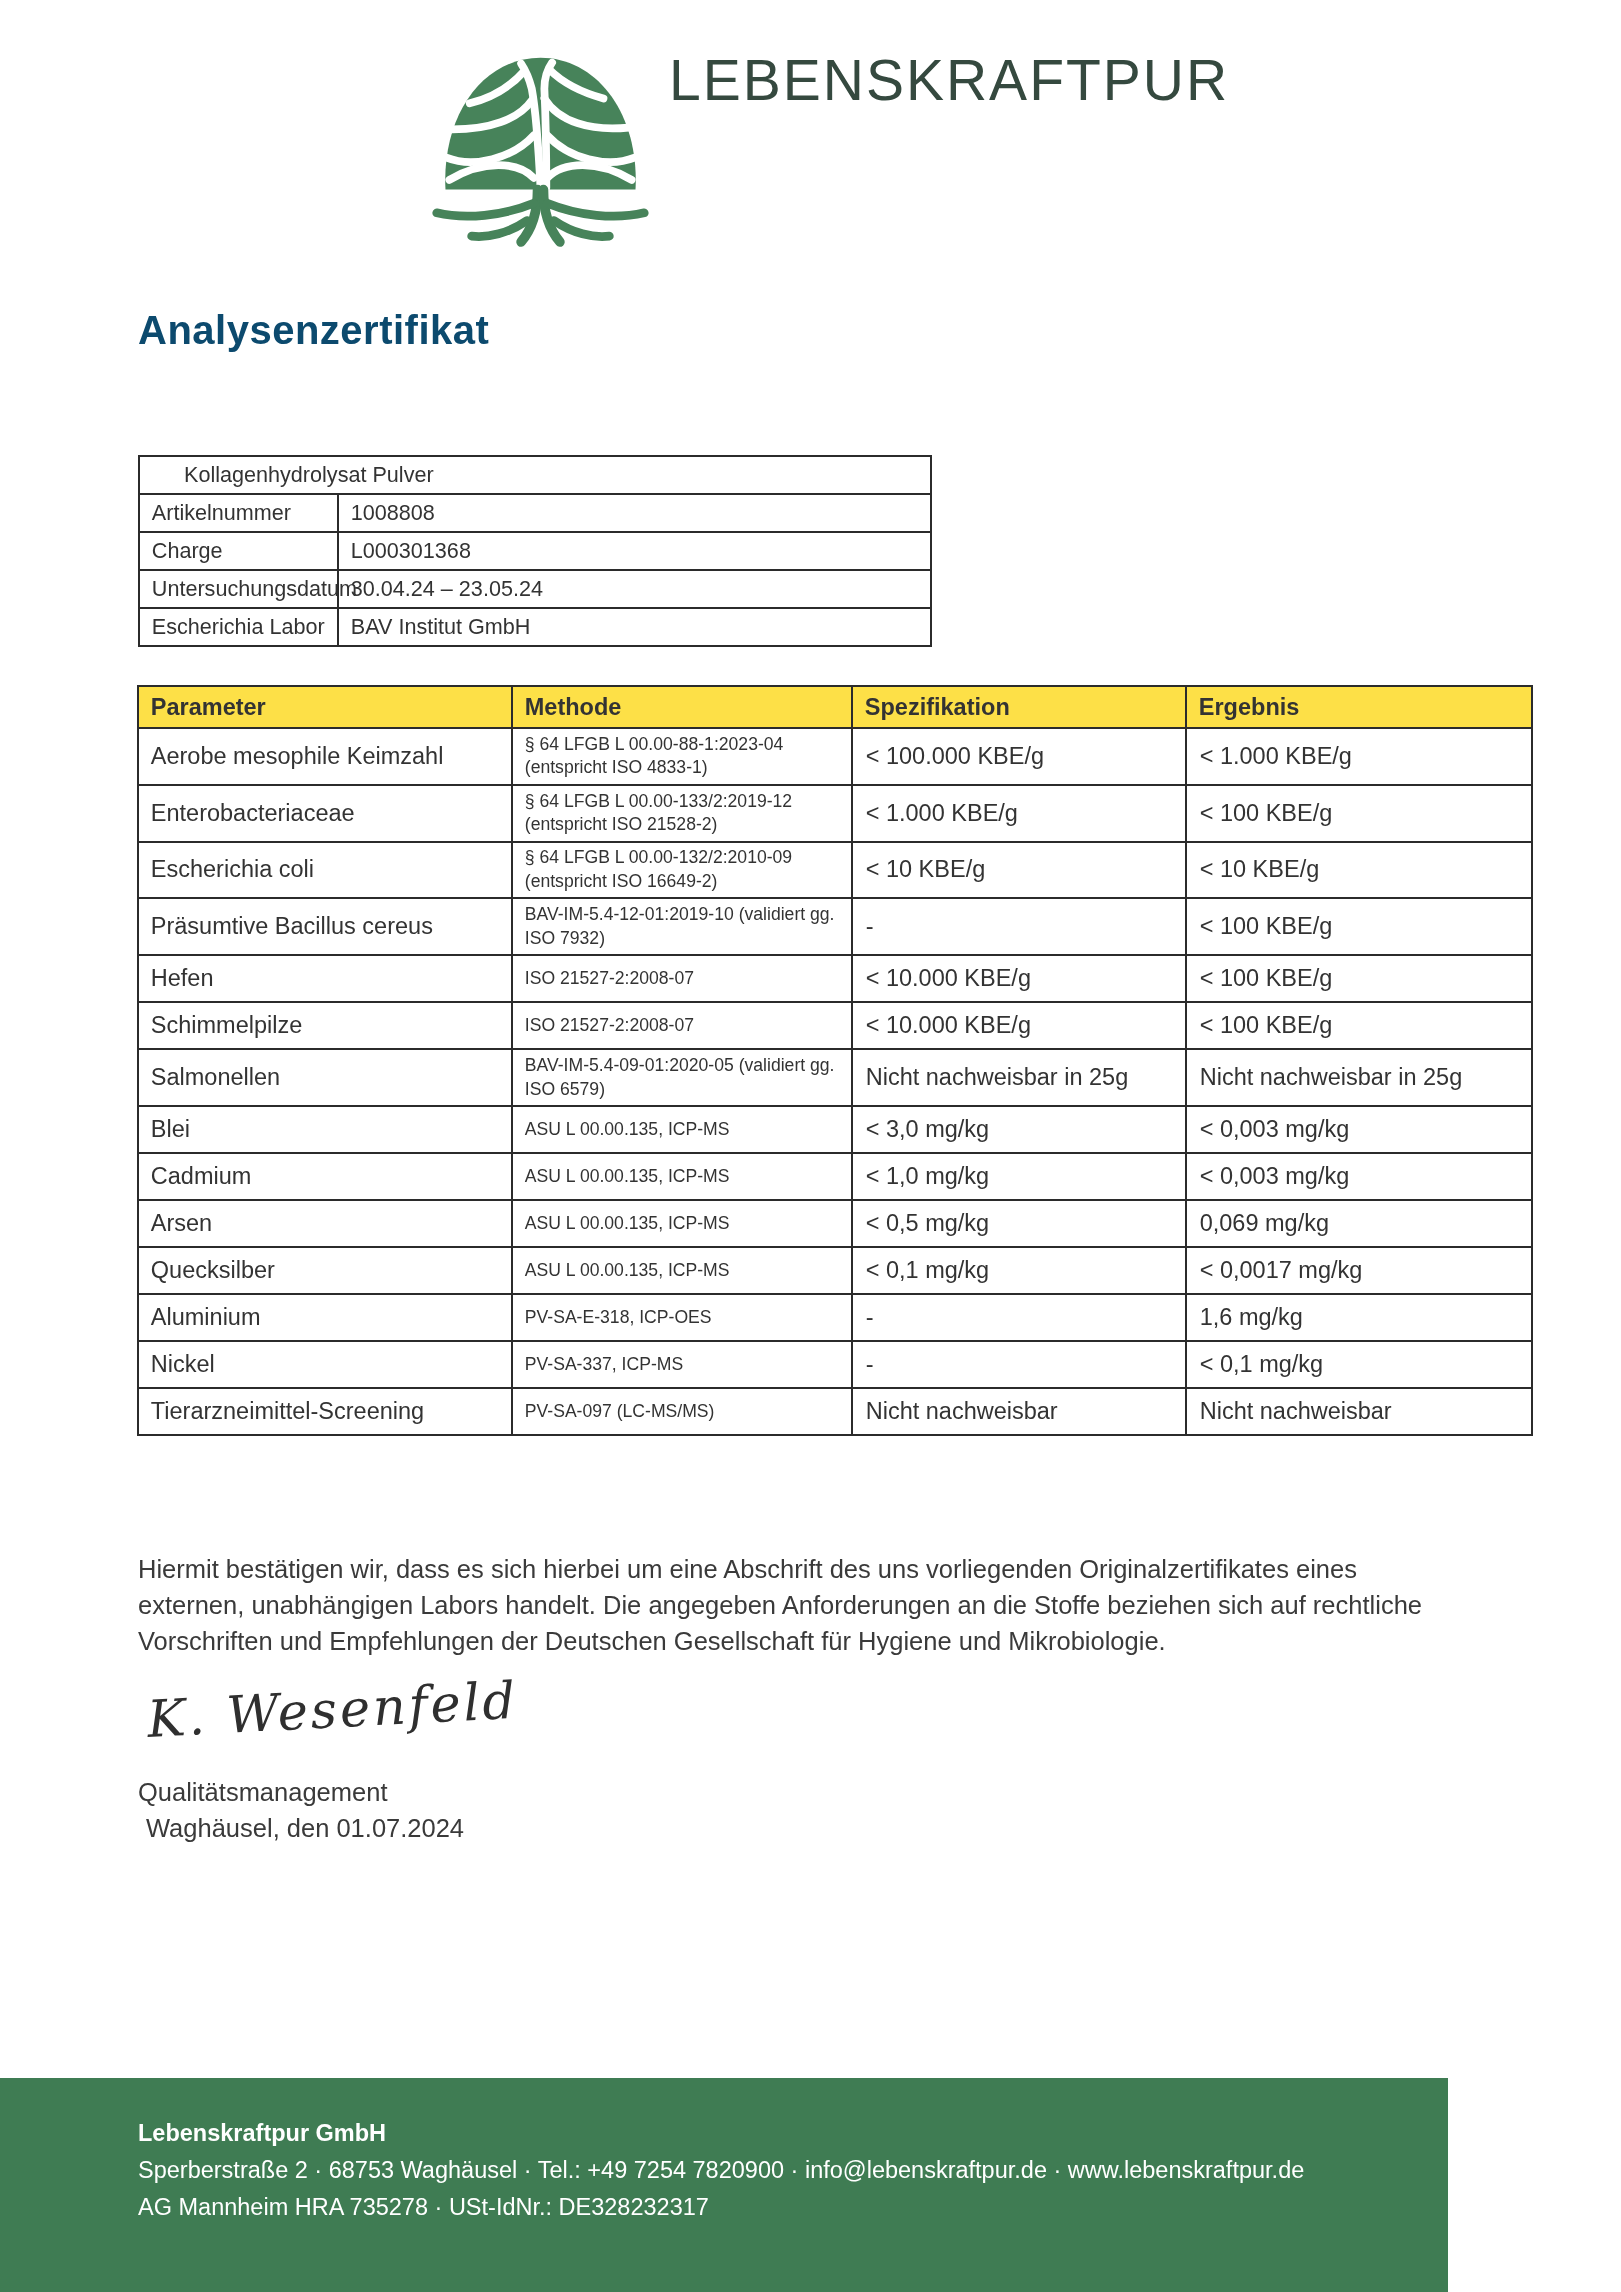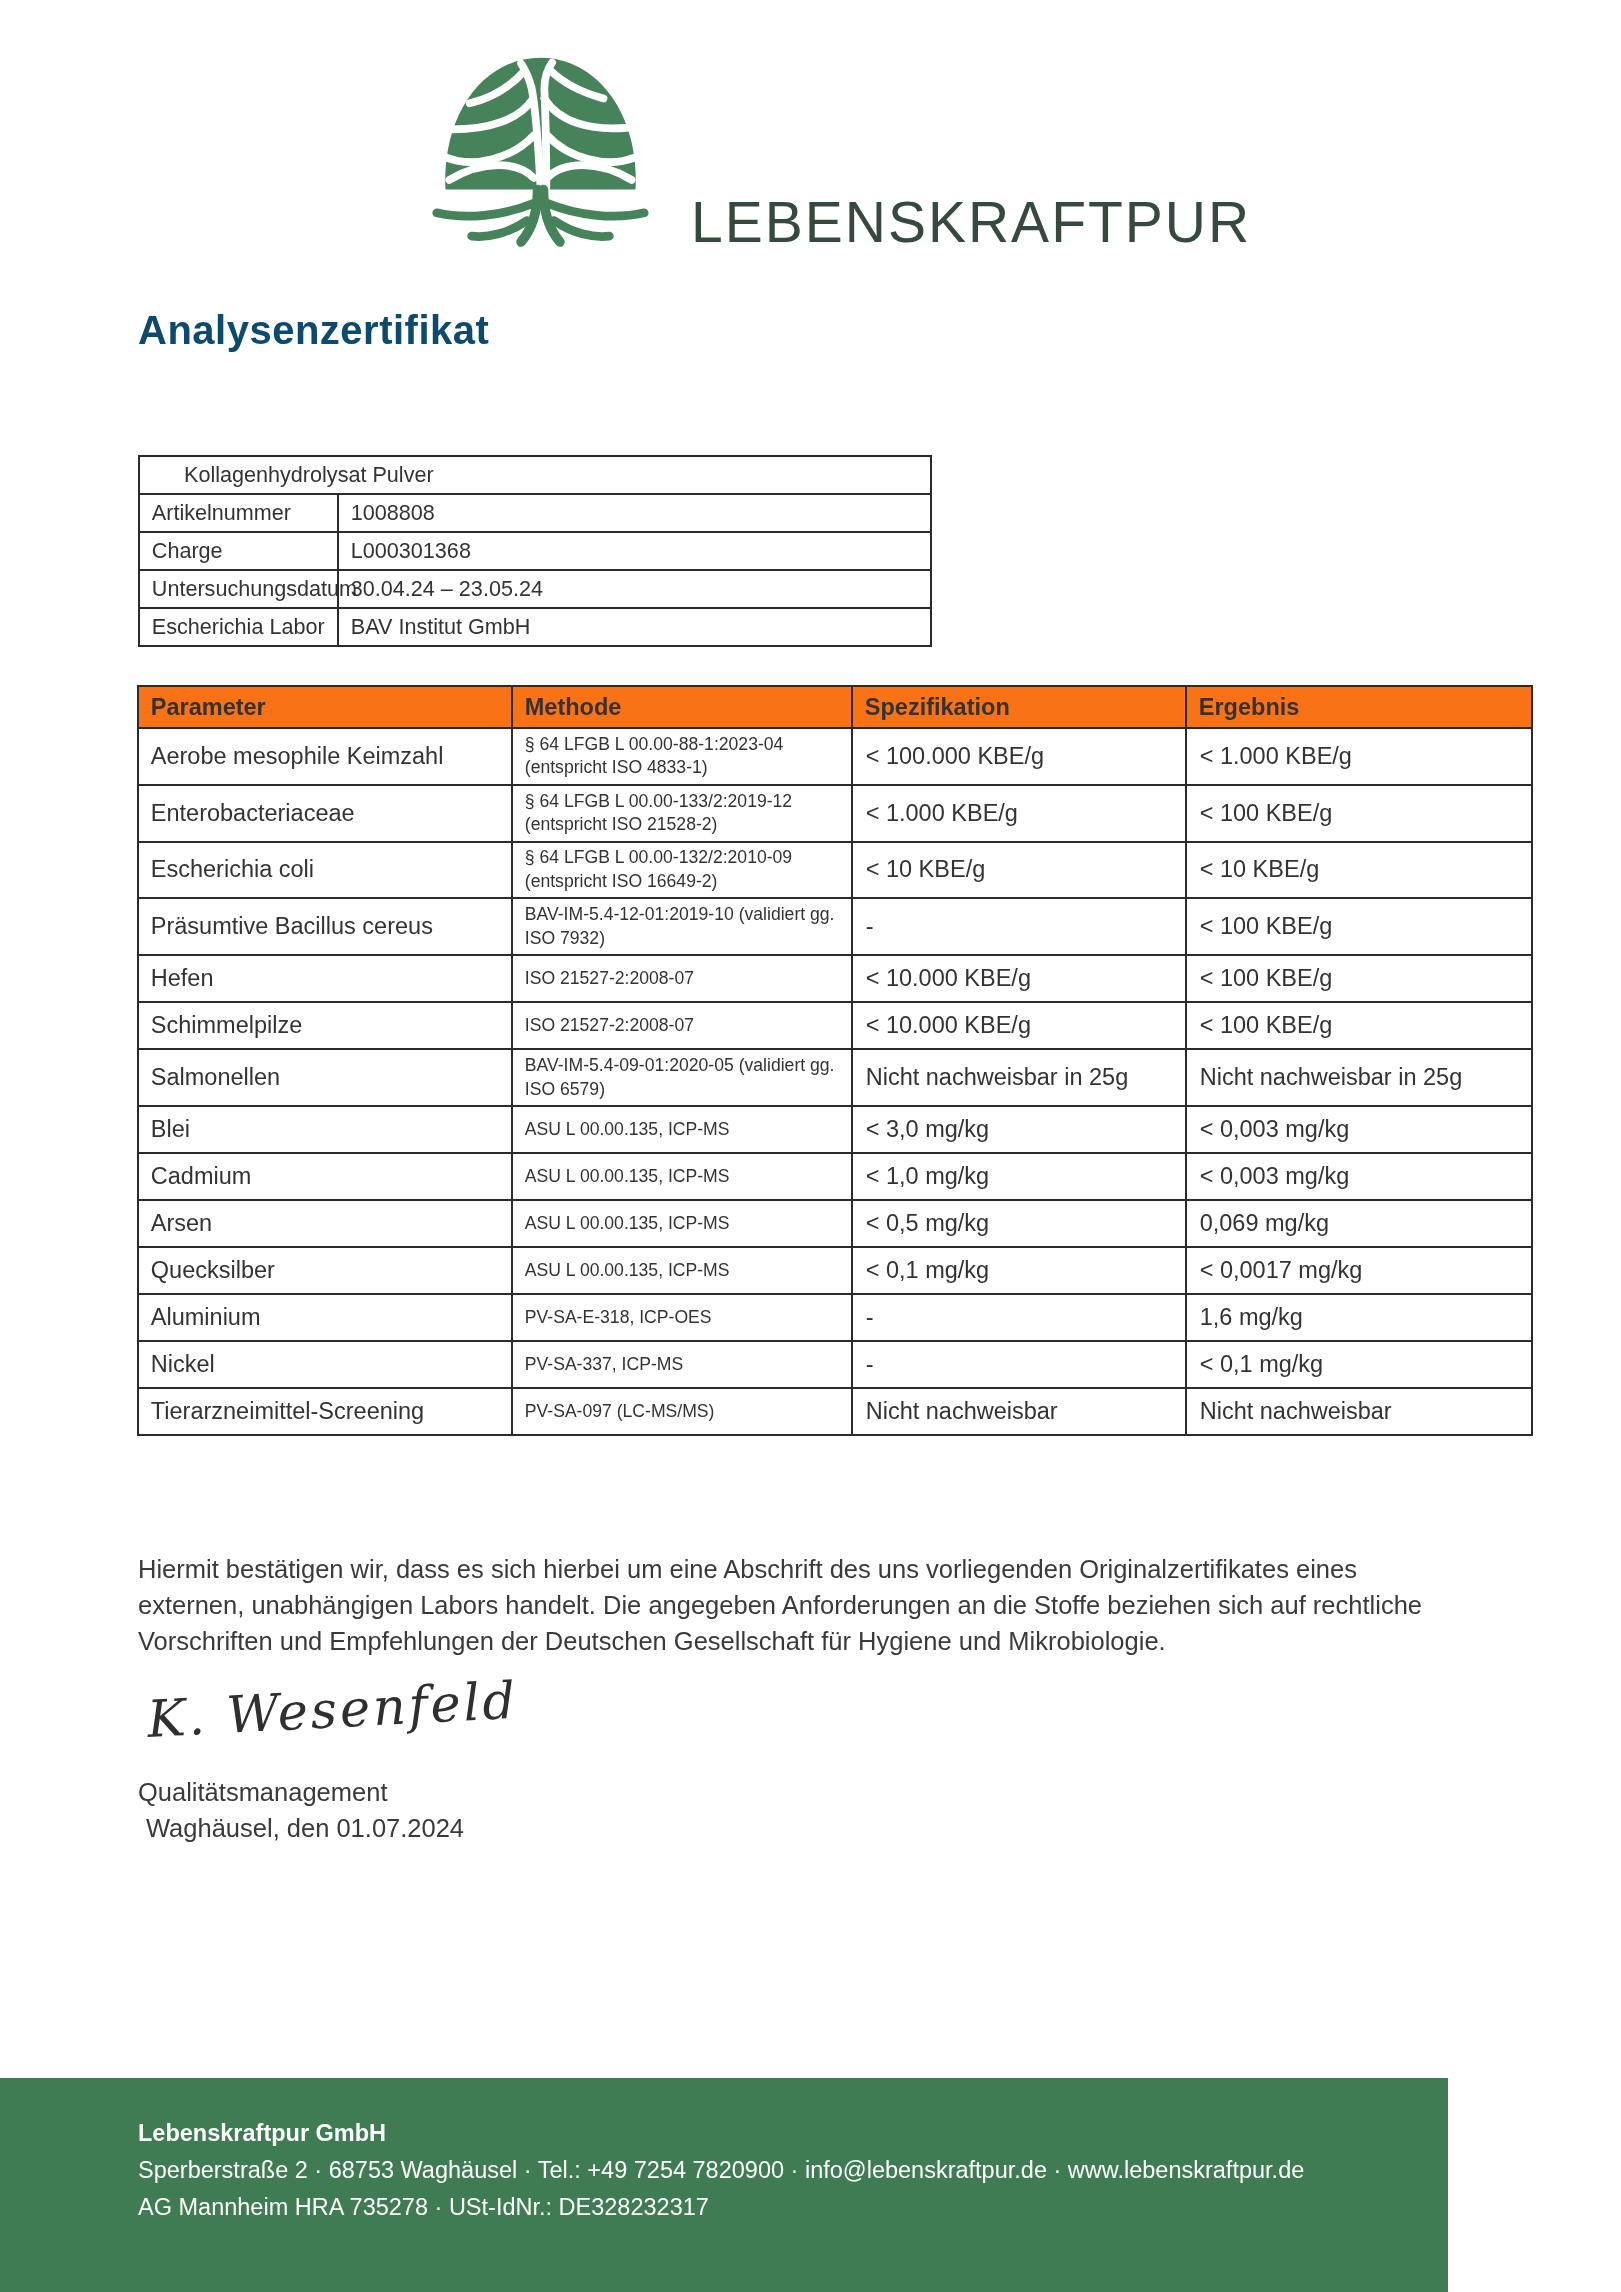--- a/index.html
+++ b/index.html
@@ -8,21 +8,21 @@
     width: 1621px; height: 2293px;
     position: relative;
     font-family: "Liberation Sans", sans-serif;
     color: #3a3a3a;
     overflow: hidden;
   }
 
   
   .logo-row {
     position: absolute; top: 41px; left: 429px;
-    display: flex; align-items: flex-end; gap: 39px;
+    display: flex; align-items: flex-start; gap: 17px;
   }
   .tree-svg { width: 223px; height: 208px; display: block; }
   .brand {
     font-size: 57px;
     letter-spacing: 2px;
     color: #35493f;
     font-weight: normal;
     white-space: nowrap;
     transform: translateY(5.9px);
   }
@@ -55,21 +55,21 @@
     width: 1395px; border-collapse: collapse;
     table-layout: fixed;
   }
   .results-table th, .results-table td {
     border: 2.5px solid #2b2b2b;
     vertical-align: middle;
     text-align: left;
     color: #333333;
   }
   .results-table th {
-    background: #f97316;
+    background: #fde047;
     font-size: 23.5px; font-weight: bold;
     height: 42px; padding-left: 11.8px;
   }
   .results-table col.c0 { width: 374px; }
   .results-table col.c1 { width: 340px; }
   .results-table col.c2 { width: 334px; }
   .results-table col.c3 { width: 346px; }
   .results-table tr.tall  td { height: 48px; }
   .results-table tr.short td { height: 47px; }
   td.param-cell  { font-size: 23.5px; padding-left: 11.8px; }

